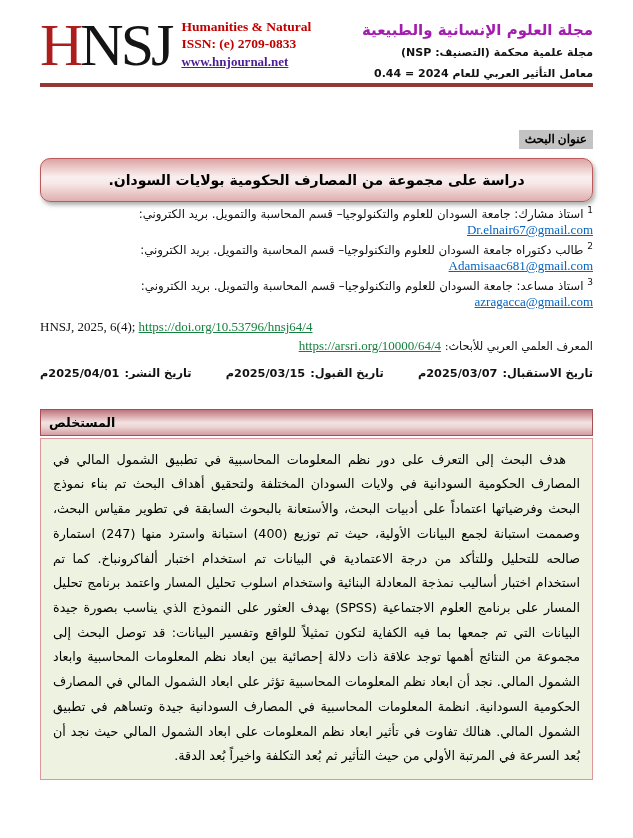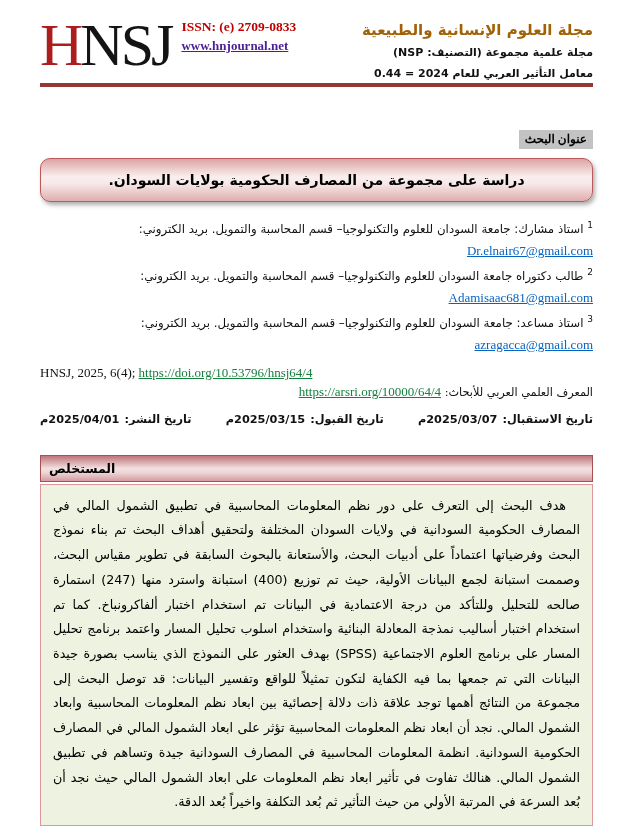--- a/index.html
+++ b/index.html
@@ -18,21 +18,21 @@
   .logo {
     font-family: "Liberation Serif", "DejaVu Serif", serif;
     font-size: 60px; line-height: 66px; letter-spacing: -3px;
   }
   .logo-h { color: #AE1D1D; }
   .logo-rest { color: #141414; }
   .hdr-en { padding-top: 7px; font-family: "Liberation Serif", "DejaVu Serif", serif; }
   .en-name, .en-issn { color: #C00000; font-weight: bold; font-size: 13.5px; line-height: 16.5px; }
   .en-site { display: inline-block; color: #4c1d95; text-decoration: underline; font-weight: bold; font-size: 13px; line-height: 16.5px; }
   .hdr-ar { text-align: right; padding-top: 9px; }
-  .ar-name { color: #a16207; font-weight: bold; font-size: 15px; margin-bottom: 7px; }
+  .ar-name { color: #a21caf; font-weight: bold; font-size: 15px; margin-bottom: 7px; }
   .ar-sub { font-weight: bold; font-size: 11px; margin-bottom: 8px; }
   .ar-impact { font-weight: bold; font-size: 11px; }
   .rule { height: 4px; background: #953735; margin-top: 3px; }
 
   
   .title-label-row { margin-top: 42px; font-family: Liberation Serif, serif; }
   .title-label { background: #C3C3C3; color: #000; font-weight: bold; font-size: 12px; padding: 2px 6px; display: inline-block; }
   .title-box {
     margin-top: 9px;
     border: 1px solid #BA5A5A; border-radius: 10px;
@@ -47,21 +47,21 @@
     margin-top: 13px;
     border: 1px solid #A3B487; border-radius: 7px;
     background: linear-gradient(180deg, #FDFEFB 0%, #F2F6E7 55%, #E7EED4 100%);
     box-shadow: 1px 2px 3px rgba(140,140,140,0.5);
     text-align: center; font-weight: bold; font-size: 12.5px;
     padding: 7px 4px; color: #000;
   }
   .author sup { font-size: 9px; }
 
   
-  .affs { margin-top: 13px; font-size: 11.8px; line-height: 21px; text-align: right; }
+  .affs { font-size: 11.8px; line-height: 16px; text-align: right; }
   .aff sup { font-size: 9px; }
   .email { color: #0563C1; text-decoration: underline; font-family: "Liberation Serif", "DejaVu Serif", serif; font-size: 13px; }
 
   
   .cite { margin-top: 9px; font-family: "Liberation Serif", "DejaVu Serif", serif; font-size: 13px; text-align: left; }
   .link { color: #15803d; text-decoration: underline; margin-top: 20px; }
   .arsri { margin-top: 3px; font-size: 11.3px; text-align: right; }
   .arsri .link { font-family: "Liberation Serif", "DejaVu Serif", serif; font-size: 13px; }
 
   
@@ -90,27 +90,28 @@
 <body>
 
 <div class="page">
 
   <header class="hdr">
     <div class="hdr-left">
       <div class="logo">
         <span class="logo-h">H</span><span class="logo-rest">NSJ</span>
       </div>
       <div class="hdr-en">
+        <div class="en-name">Humanities &amp; Natural</div>
         <div class="en-issn">ISSN: (e) 2709-0833</div>
         <a class="en-site" href="#">www.hnjournal.net</a>
       </div>
     </div>
     <div class="hdr-ar" dir="rtl">
       <div class="ar-name">مجلة العلوم الإنسانية والطبيعية</div>
-      <div class="ar-sub">مجلة علمية مجموعة (التصنيف: NSP)</div>
+      <div class="ar-sub">مجلة علمية محكمة (التصنيف: NSP)</div>
       <div class="ar-impact">معامل التأثير العربي للعام 2024 = 0.44</div>
     </div>
   </header>
   <div class="rule"></div>
 
   <div class="title-label-row" dir="rtl">
     <span class="title-label">عنوان البحث</span>
   </div>
 
   <div class="title-box" dir="rtl">

